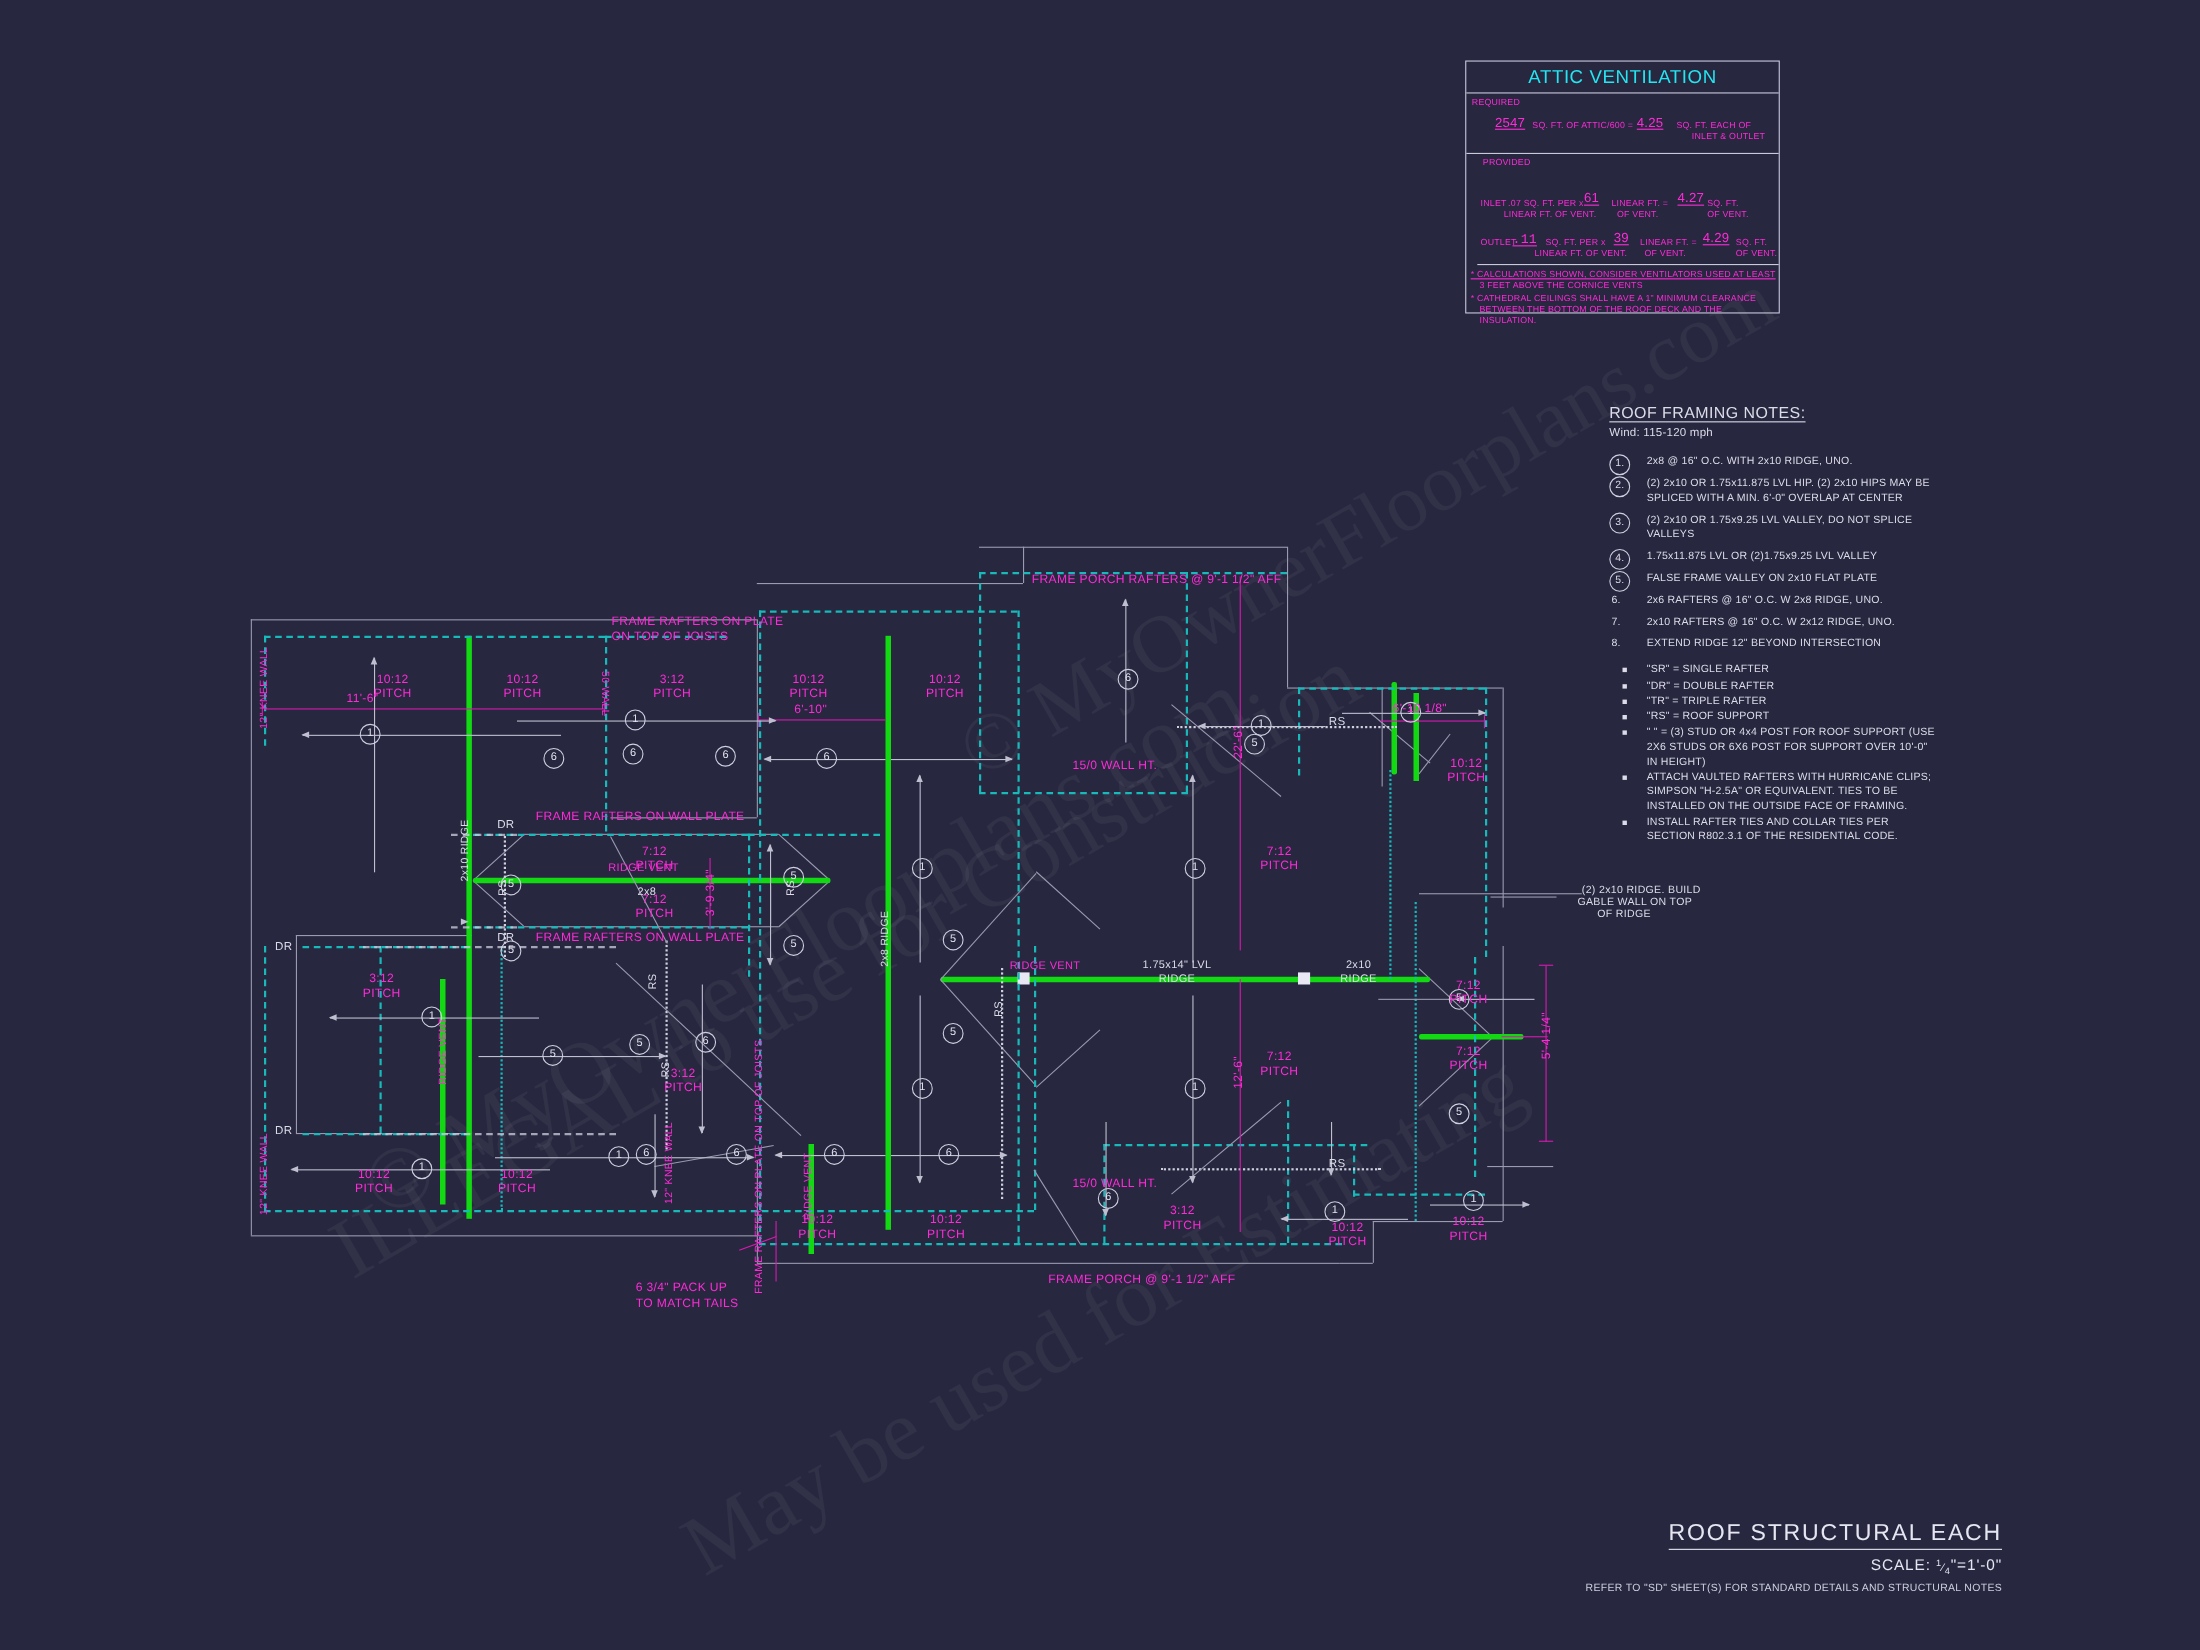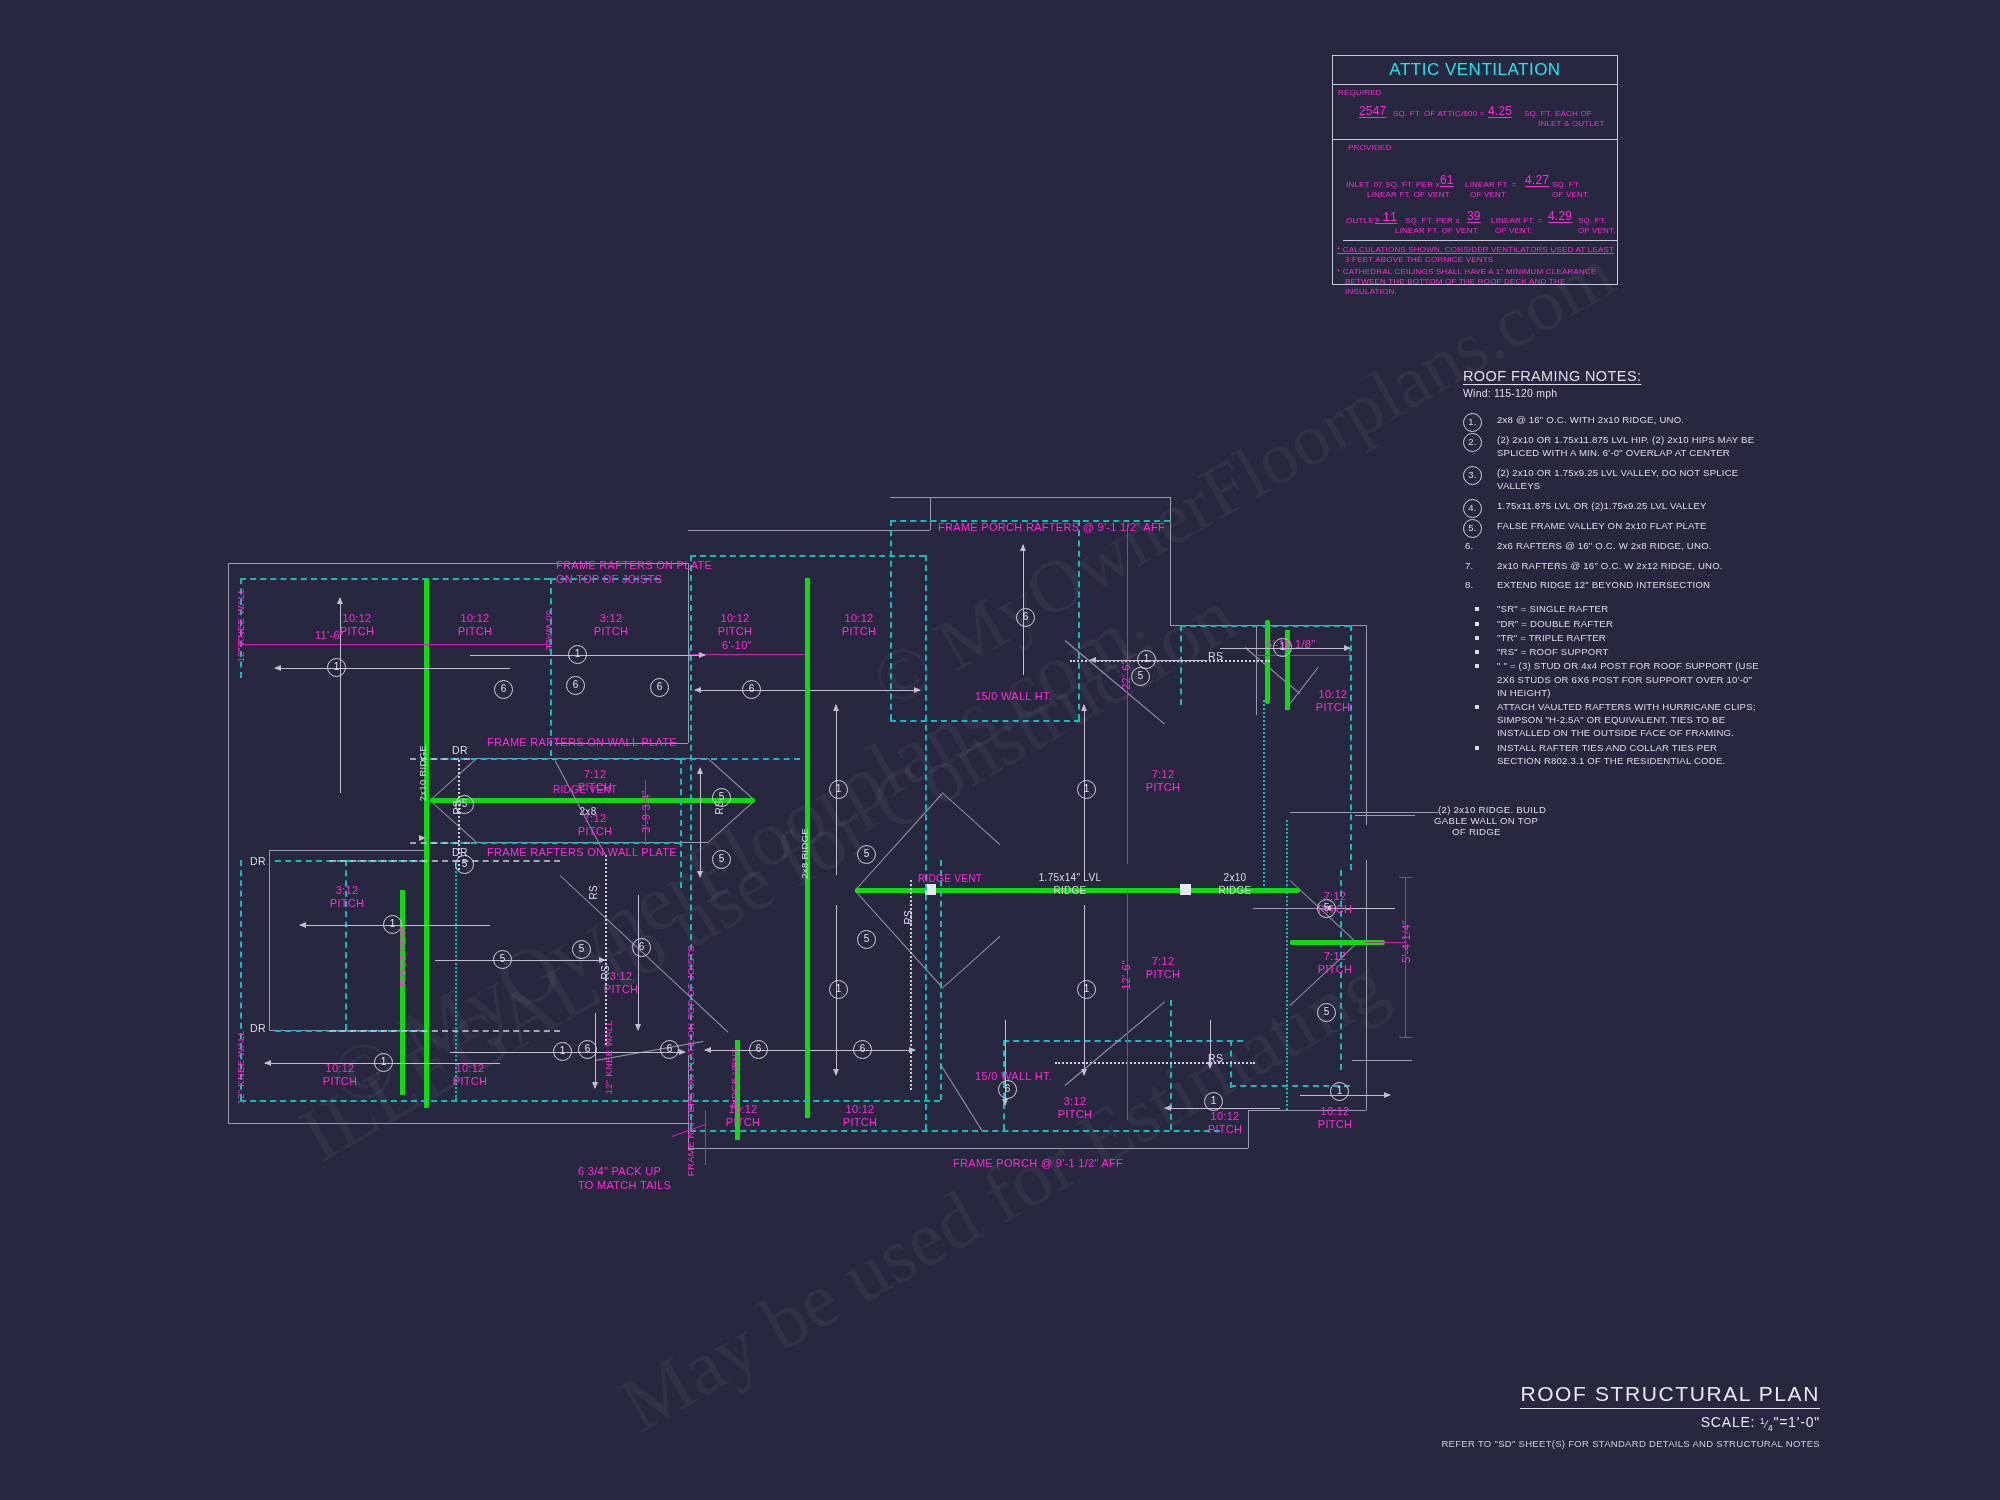--- a/index.html
+++ b/index.html
@@ -201,21 +201,21 @@
 
   <div class="lbl" style="left:1438px;top:804px;font-size:9.6px;color:#dcdce8;text-align:left;">
     <div>(2) 2x10 RIDGE.  BUILD</div>
     <div style="margin-left:-4px">GABLE WALL ON TOP</div>
     <div style="margin-left:14px">OF RIDGE</div>
   </div>
   <div class="ln lnh" style="left:1380px;top:812px;width:58px;"></div>
   <div class="ln" style="left:1290px;top:812px;width:90px;height:1px;"></div>
 
   <div id="titleblock">
-    <div class="t1">ROOF STRUCTURAL PLAN</div>
+    <div class="t1">ROOF STRUCTURAL EACH</div>
     <div class="t2">
       <span>SCALE:</span>
       <span class="frac"><sup>1</sup>⁄<sub>4</sub></span><span>"=1'-0"</span>
     </div>
     <div class="t3">REFER TO "SD" SHEET(S) FOR STANDARD DETAILS AND STRUCTURAL NOTES</div>
   </div>
 
   <div>
 
     <div class="ln lnv" style="left:228px;top:563px;height:560px;"></div>

